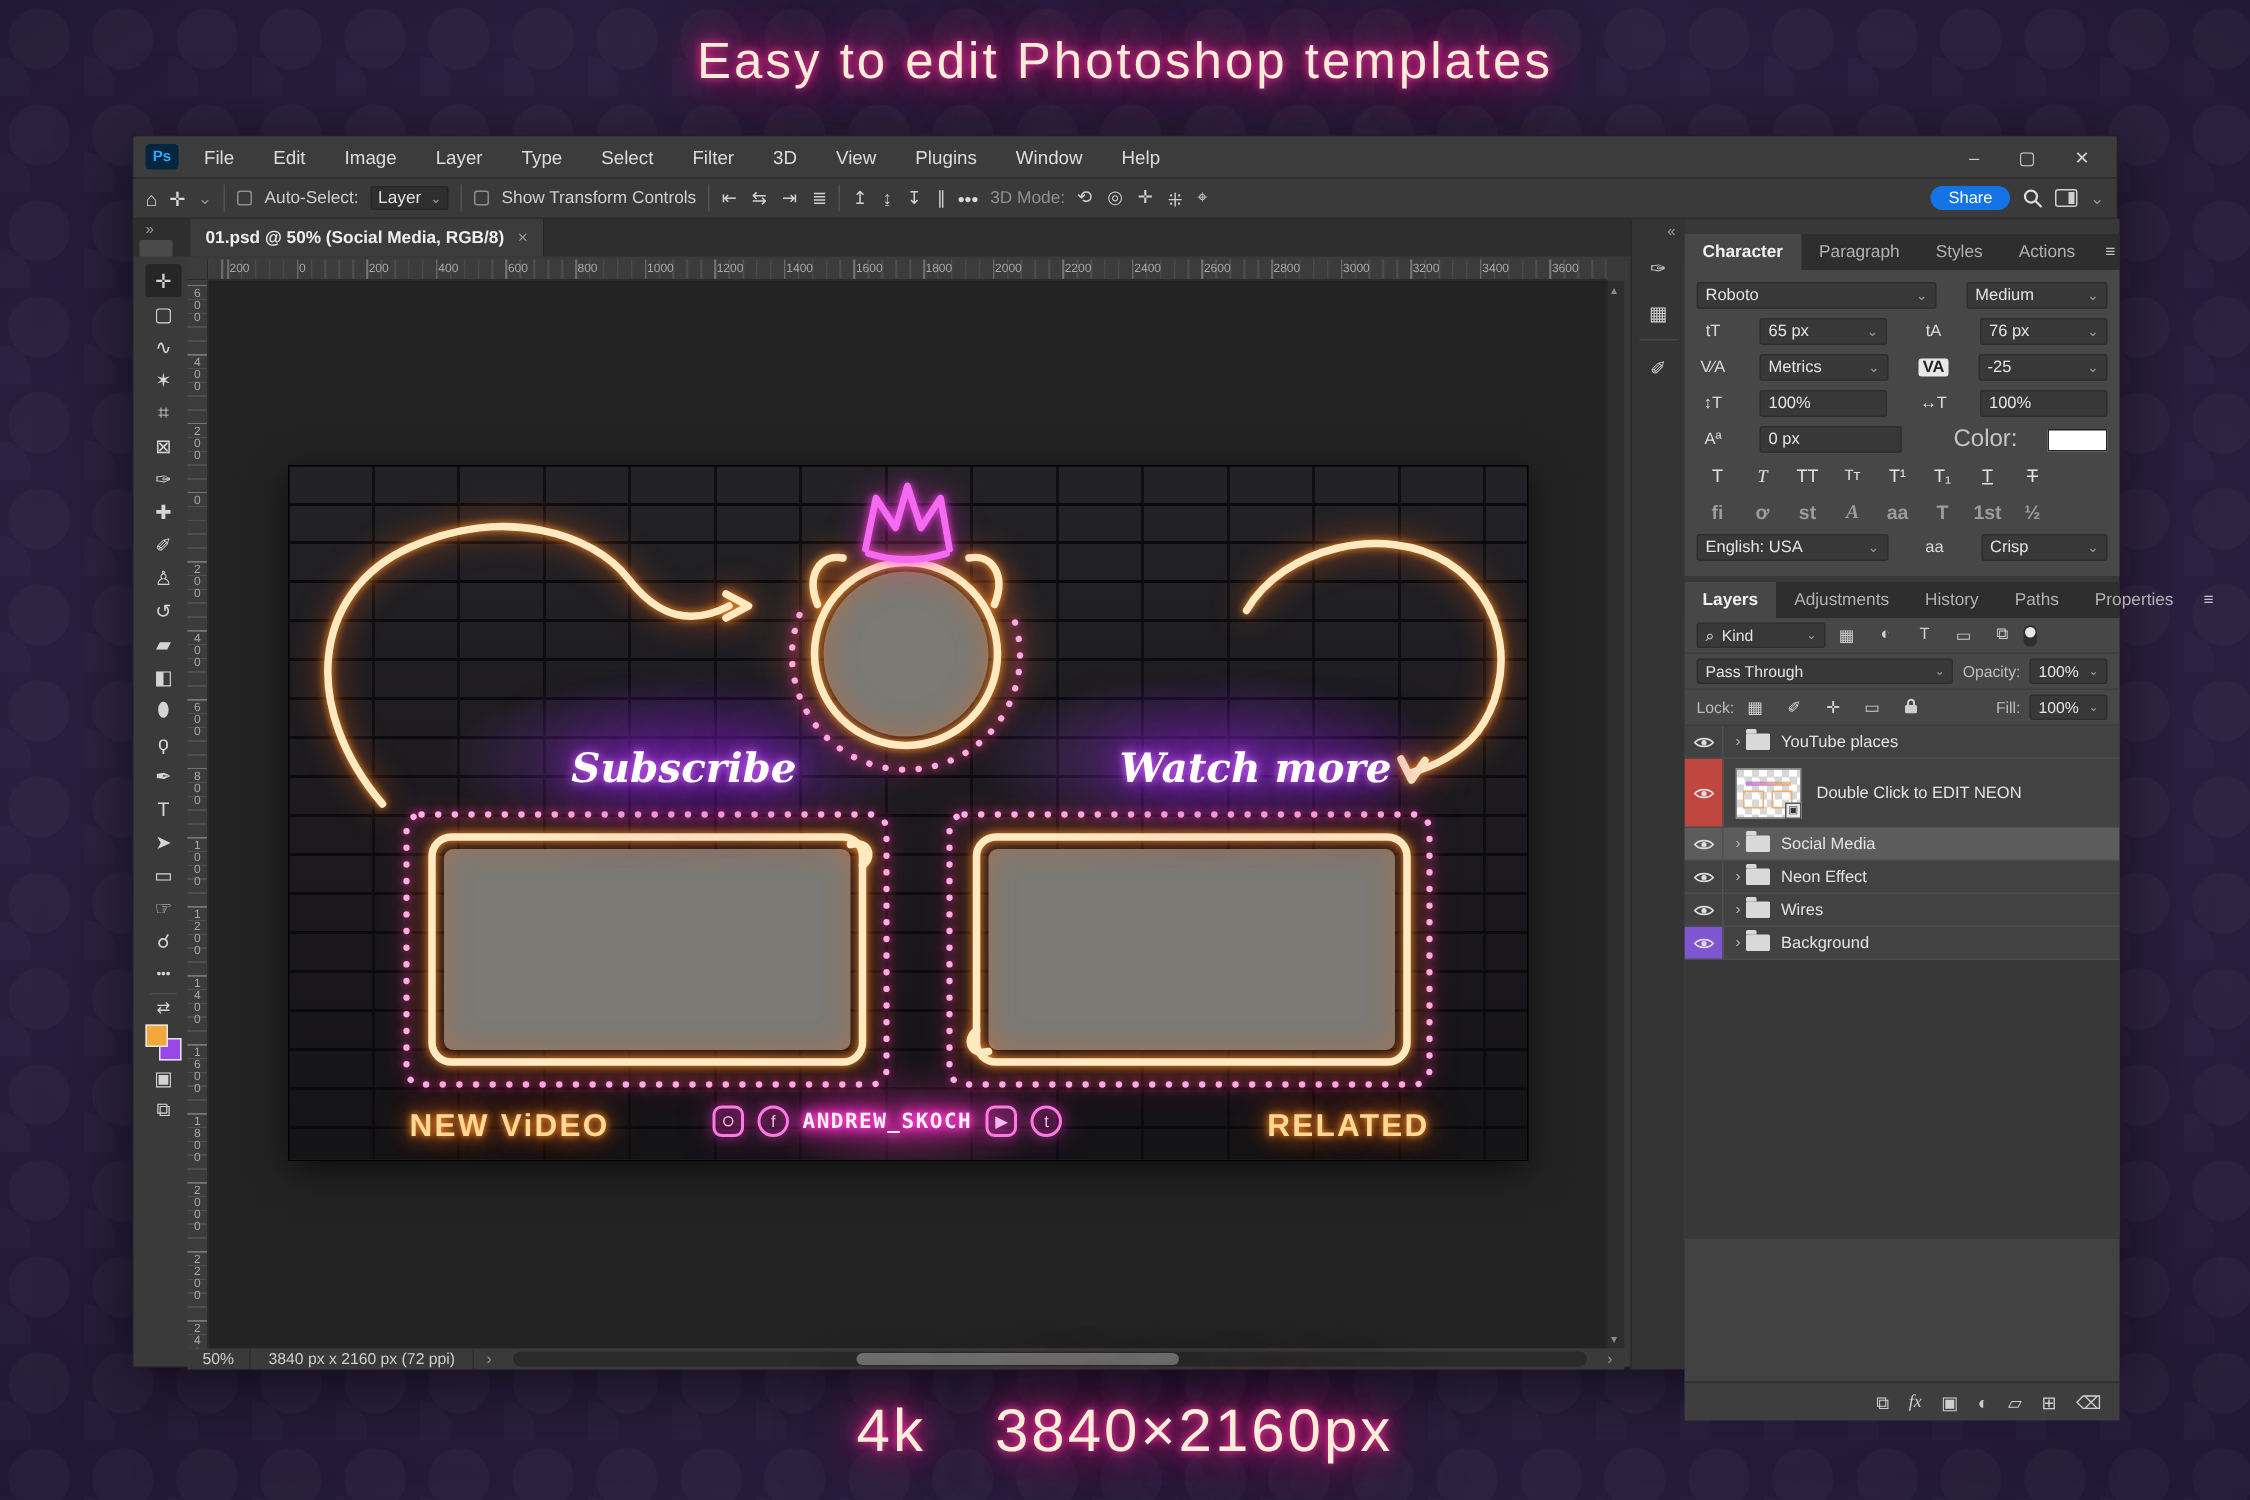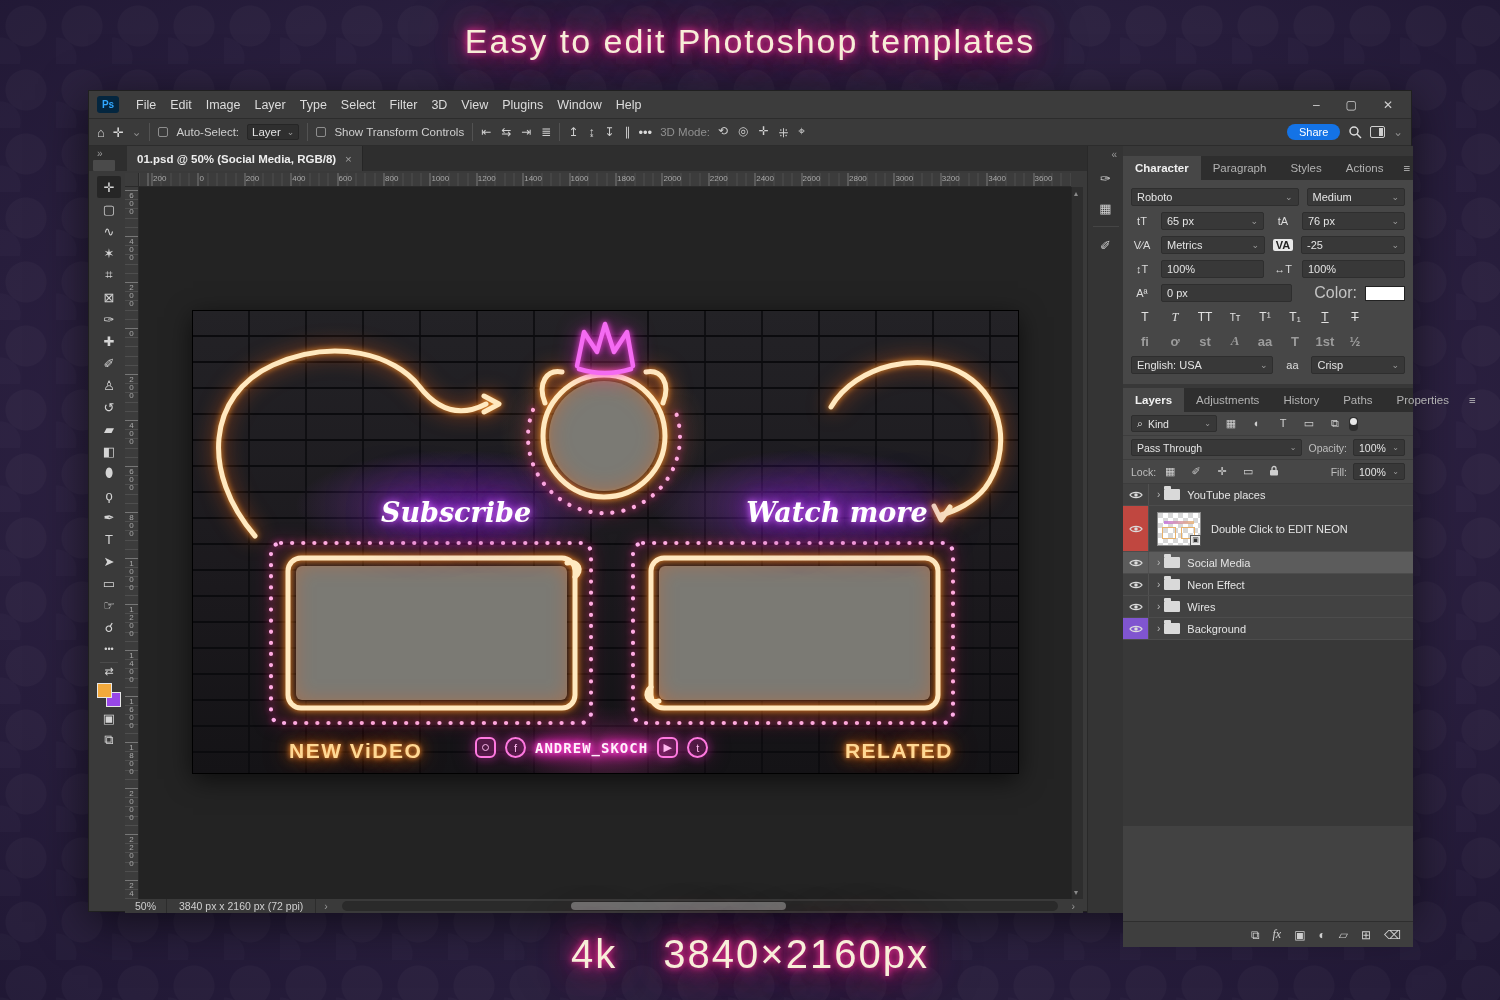--- a/index.html
+++ b/index.html
@@ -15,21 +15,21 @@
   .neon-top{top:22px;font-size:34px;}
   .neon-bottom{top:932px;font-size:40px;}
   .neon-bottom .res{margin-left:46px;}
 
   
   .ps-window{position:absolute;left:88px;top:90px;width:1324px;height:822px;background:#3a3a3a;
     box-shadow:0 10px 44px rgba(0,0,0,.6);border:1px solid #202020;font-size:12px;color:#d6d6d6;}
   .titlebar{position:absolute;left:0;top:0;width:100%;height:27px;background:#3c3c3c;display:flex;align-items:center;}
   .ps-logo{width:22px;height:17px;margin:0 10px 0 8px;background:#04263f;color:#31a8ff;font-weight:bold;font-size:10px;
     display:flex;align-items:center;justify-content:center;border-radius:3px;}
-  .menus{display:flex;gap:0;}
+  .menus{display:flex;gap:12px;}
   .menu-item{padding:0 7px;font-size:12.5px;color:#dcdcdc;cursor:default;}
   .win-controls{margin-left:auto;display:flex;align-items:center;gap:26px;padding-right:18px;color:#cfcfcf;font-size:12px;}
 
   .options-bar{position:absolute;left:0;top:27px;width:100%;height:28px;background:#3a3a3a;border-top:1px solid #2c2c2c;
     border-bottom:1px solid #2c2c2c;display:flex;align-items:center;gap:8px;padding:0 8px;font-size:11.5px;color:#cfcfcf;}
   .ob-sep{width:1px;height:18px;background:#525252;}
   .ob-ico{font-size:13px;color:#d8d8d8;}
   .chk{width:10px;height:10px;border:1px solid #8e8e8e;border-radius:2px;display:inline-block;}
   .dd{background:#2f2f2f;border:1px solid #262626;border-radius:2px;padding:1px 4px;display:inline-flex;align-items:center;gap:6px;color:#e2e2e2;}
   .dd .chev{font-size:9px;color:#9f9f9f;}
@@ -87,21 +87,21 @@
   .cd-collapse{position:absolute;top:3px;right:6px;color:#9a9a9a;font-size:10px;}
   .cd-ico{width:26px;height:24px;margin:6px auto 0;display:flex;align-items:center;justify-content:center;color:#cfcfcf;font-size:13px;}
   .cd-sep{width:26px;height:1px;background:#454545;margin:6px auto;}
 
   .dock{position:absolute;left:1034px;top:55px;width:290px;height:767px;background:#383838;}
   .panel-tabs{display:flex;background:#2e2e2e;height:24px;align-items:stretch;font-size:11.5px;}
   .panel-tab{padding:0 12px;display:flex;align-items:center;color:#b2b2b2;}
   .panel-tab.active{background:#474747;color:#f0f0f0;font-weight:bold;}
   .panel-menu{margin-left:auto;padding:0 8px;display:flex;align-items:center;color:#c2c2c2;}
   .panel-body{background:#474747;padding:8px;}
-  .crow{display:flex;align-items:center;gap:8px;margin-bottom:6px;}
+  .crow{display:flex;align-items:center;gap:20px;margin-bottom:6px;}
   .cfield{background:#383838;border:1px solid #2e2e2e;border-radius:2px;height:18px;display:flex;align-items:center;
     padding:0 5px;color:#e4e4e4;font-size:11px;gap:6px;}
   .cfield .chev{margin-left:auto;font-size:9px;color:#9d9d9d;}
   .cic{width:22px;text-align:center;font-size:11px;color:#dcdcdc;flex:none;}
   .cic.hl{background:#e8e8e8;color:#222;border-radius:2px;width:20px;font-weight:bold;}
   .clabel{font-size:16px;color:#c4c4c4;}
   .color-swatch{width:40px;height:15px;background:#fff;border:1px solid #222;}
   .tbtn-row{display:flex;gap:2px;margin:2px 0 6px;}
   .tbtn{width:28px;height:18px;display:flex;align-items:center;justify-content:center;color:#e2e2e2;font-size:12px;}
   .tbtn.ot{color:#9c9c9c;font-size:13px;font-weight:bold;}
@@ -154,21 +154,21 @@
   .g-cream{filter:drop-shadow(0 0 3px rgba(255,150,40,.95)) drop-shadow(0 0 10px rgba(255,95,15,.6));}
   .g-magenta{filter:drop-shadow(0 0 3px rgba(255,70,235,.95)) drop-shadow(0 0 10px rgba(230,30,200,.6));}
   .g-dots{filter:drop-shadow(0 0 3px rgba(255,60,170,.9)) drop-shadow(0 0 8px rgba(230,20,120,.55));}
   .nt{position:absolute;white-space:nowrap;}
   .t-script{font-family:"DejaVu Serif",serif;font-style:italic;font-weight:bold;font-size:27px;color:#fff;
     text-shadow:0 0 6px #d36bff,0 0 16px #a62de8,0 0 34px #7a1fb8,0 0 58px #5c1490;margin-top:28px;}
   .t-subscribe{left:150px;top:158px;width:226px;text-align:center;}
   .t-watch{left:528px;top:158px;width:232px;text-align:center;}
   .t-marquee{font-weight:bold;font-size:21px;letter-spacing:1.5px;color:#ffd894;
     text-shadow:0 0 5px #ff9330,0 0 13px #e86a10,0 0 26px #a33d00;}
-  .t-newvideo{left:96px;top:428px;}
+  .t-newvideo{left:80px;top:428px;}
   .t-related{left:648px;top:428px;width:112px;text-align:right;}
   .social-row{position:absolute;left:282px;top:426px;display:flex;align-items:center;gap:9px;
     filter:drop-shadow(0 0 4px rgba(255,60,210,.9)) drop-shadow(0 0 10px rgba(230,20,170,.5));}
   .s-ico{width:21px;height:21px;border:2px solid #ff79e0;border-radius:6px;display:flex;align-items:center;justify-content:center;color:#ffb8ef;font-size:11px;}
   .s-ico.round{border-radius:50%;}
   .s-handle{font-family:"DejaVu Sans Mono",monospace;font-weight:bold;font-size:14px;letter-spacing:1px;color:#fff0fb;
     text-shadow:0 0 5px #ff4fd0,0 0 13px #e020b0;}
   .ig-dot{width:7px;height:7px;border:1.5px solid #ffb8ef;border-radius:50%;}
 </style>
 </head>

